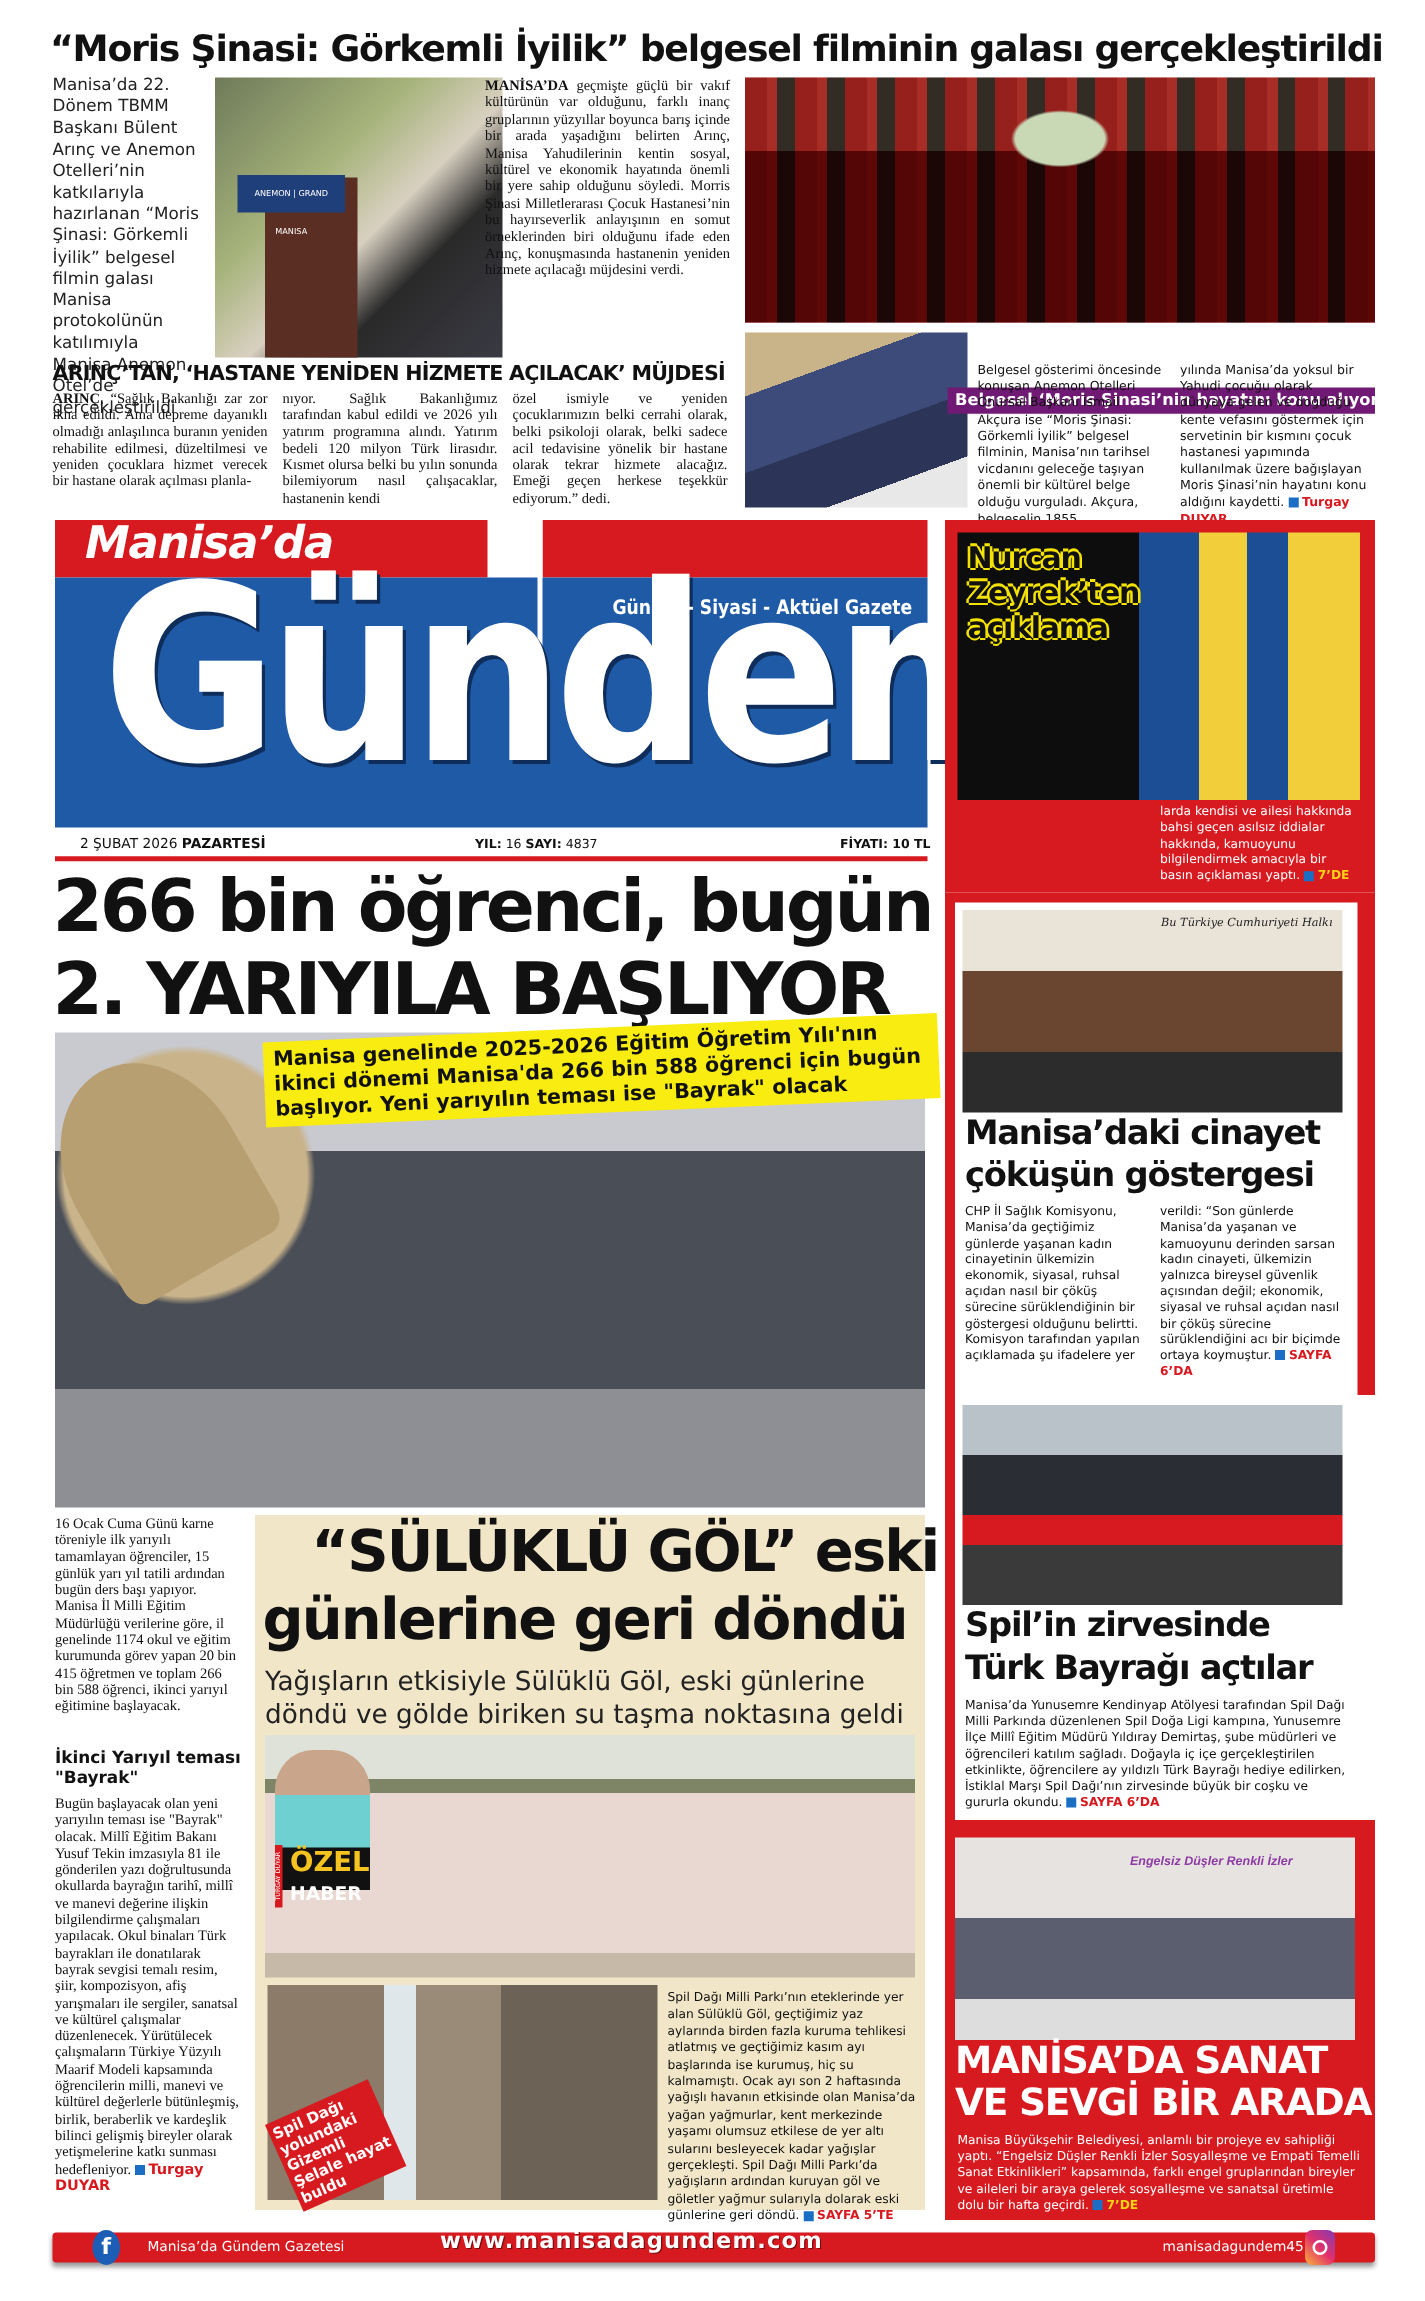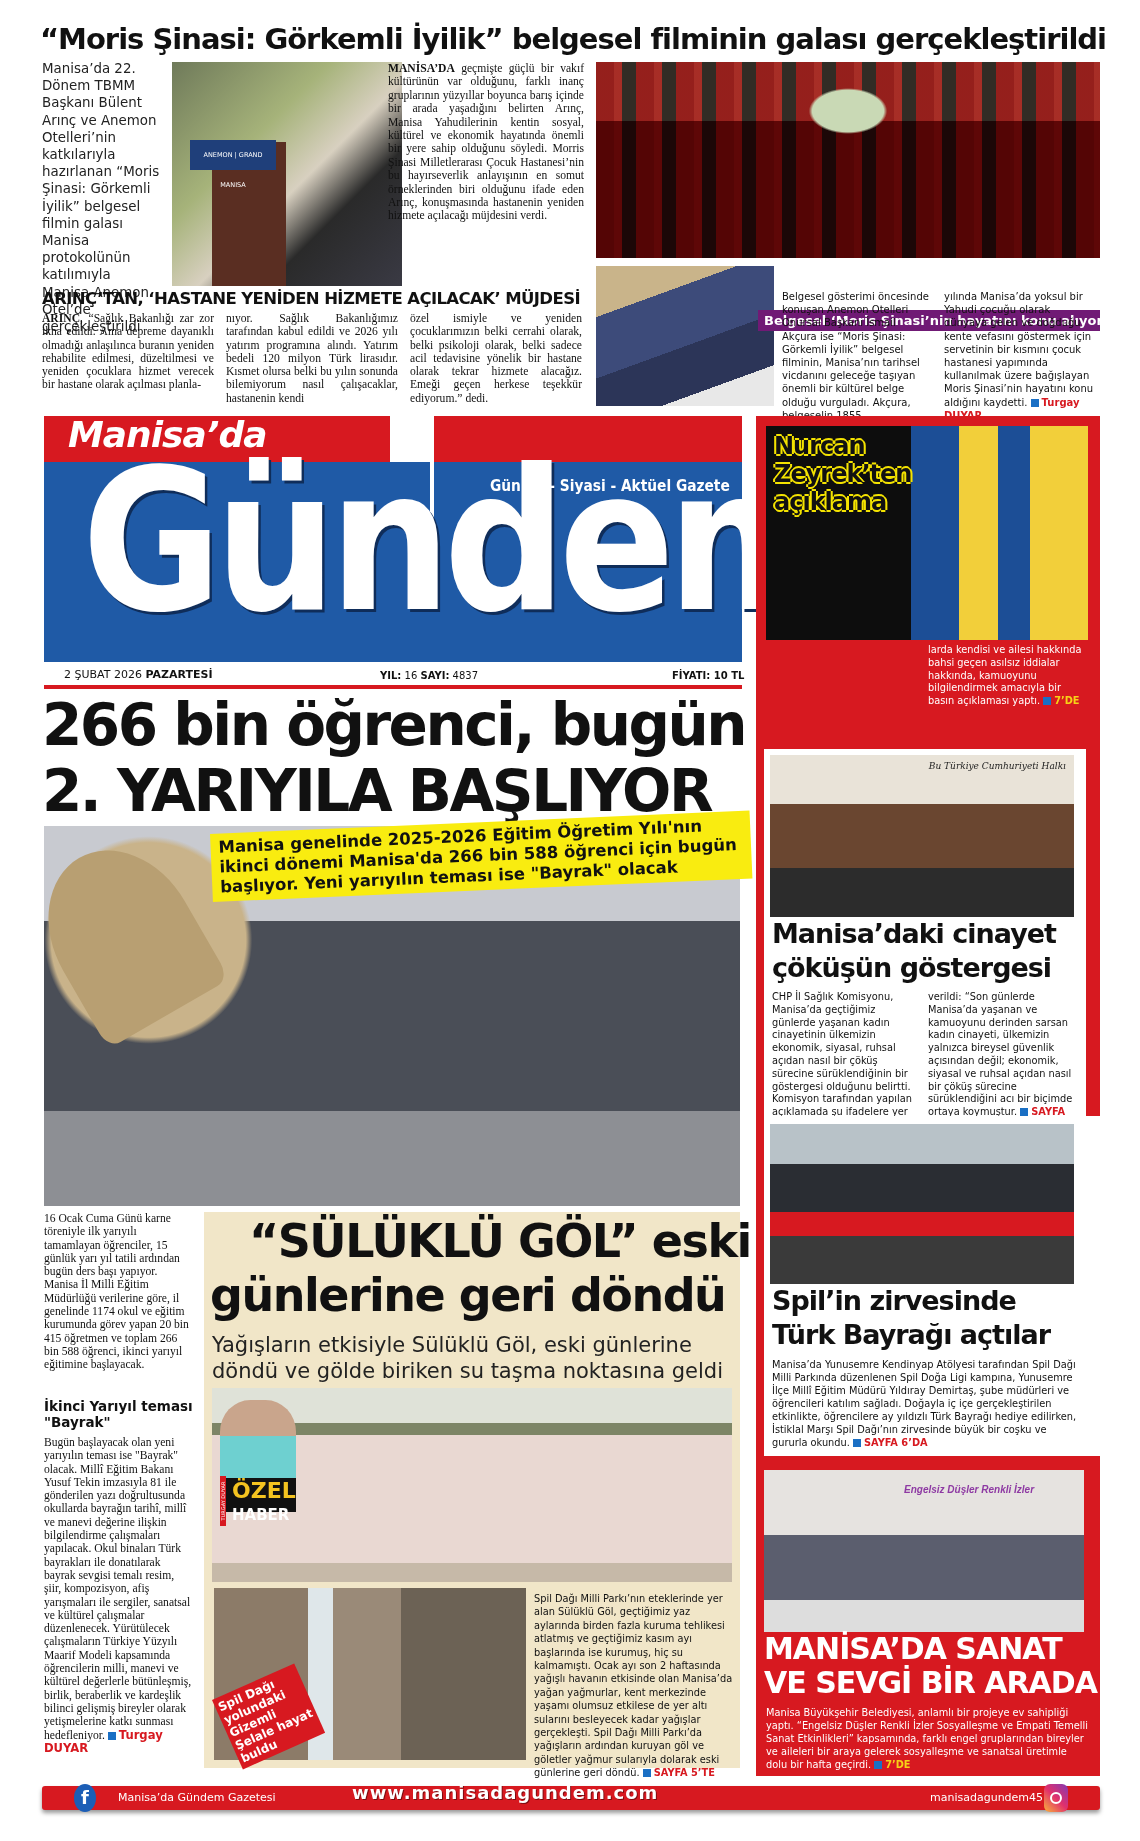--- a/index.html
+++ b/index.html
@@ -126,21 +126,21 @@
     <div style="text-shadow:2px 0 #f4e300,-2px 0 #f4e300,0 2px #f4e300,0 -2px #f4e300;">açıklama</div>
   </div>
   <div class="abs body-sans" style="left:172px;top:228px;width:160px;color:#fff;font-size:9.8px;">
     <span>larda kendisi ve ailesi hakkında bahsi geçen asılsız iddialar hakkında, kamuoyunu bilgilendirmek amacıyla bir basın açıklaması yaptı.</span>
     <span class="sq"></span><span class="yellow-ref">7’DE</span>
   </div>
 </div>
 
 <div class="abs red-panel" style="left:756px;top:714px;width:344px;height:1062px;"></div>
 
-<div class="abs" style="left:764px;top:722px;width:322px;height:484px;background:#fff;margin-top:27px;">
+<div class="abs" style="left:764px;top:722px;width:322px;height:484px;background:#fff;">
   <div class="photo ph-meeting" style="left:6px;top:6px;width:304px;height:162px;">
     <div class="abs" style="right:8px;top:6px;font-family:'DejaVu Serif',serif;font-style:italic;font-size:9px;color:#222;">Bu Türkiye Cumhuriyeti Halkı</div>
   </div>
   <div class="abs headline-black" style="left:8px;top:168px;font-size:27px;line-height:34px;white-space:nowrap;">Manisa’daki cinayet</div>
   <div class="abs headline-black" style="left:8px;top:202px;font-size:27px;line-height:34px;white-space:nowrap;">çöküşün göstergesi</div>
   <div class="abs body-sans" style="left:8px;top:242px;width:148px;font-size:9.8px;">CHP İl Sağlık Komisyonu, Manisa’da geçtiğimiz günlerde yaşanan kadın cinayetinin ülkemizin ekonomik, siyasal, ruhsal açıdan nasıl bir çöküş sürecine sürüklendiğinin bir göstergesi olduğunu belirtti. Komisyon tarafından yapılan açıklamada şu ifadelere yer</div>
   <div class="abs body-sans" style="left:164px;top:242px;width:150px;font-size:9.8px;">
     <span>verildi: “Son günlerde Manisa’da yaşanan ve kamuoyunu derinden sarsan kadın cinayeti, ülkemizin yalnızca bireysel güvenlik açısından değil; ekonomik, siyasal ve ruhsal açıdan nasıl bir çöküş sürecine sürüklendiğini acı bir biçimde ortaya koymuştur.</span>
     <span class="sq"></span><span class="byline">SAYFA 6’DA</span>
   </div>

